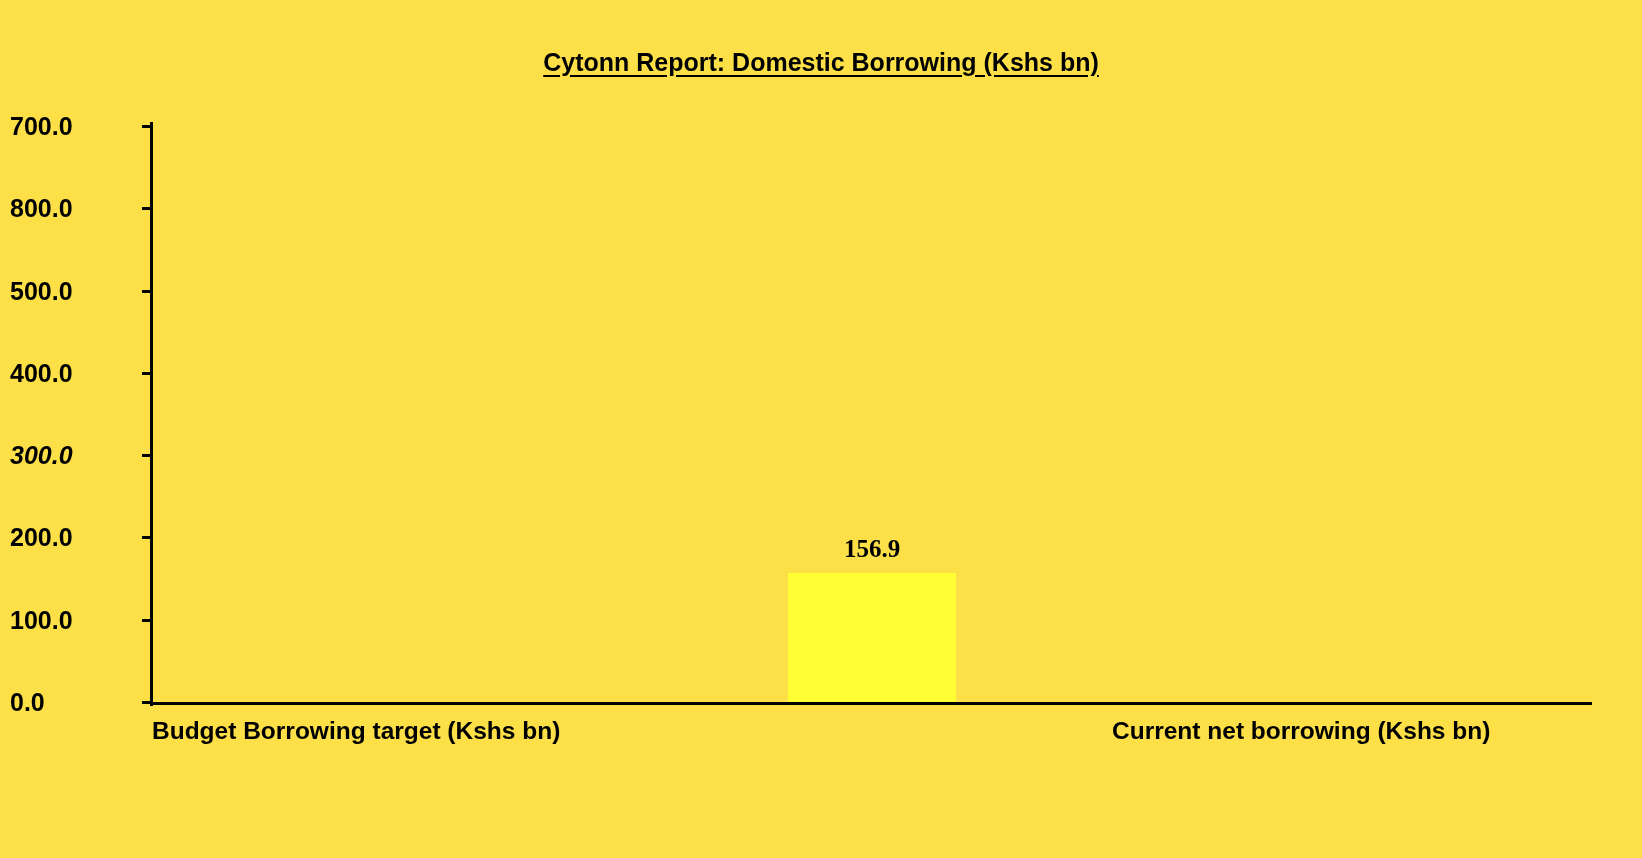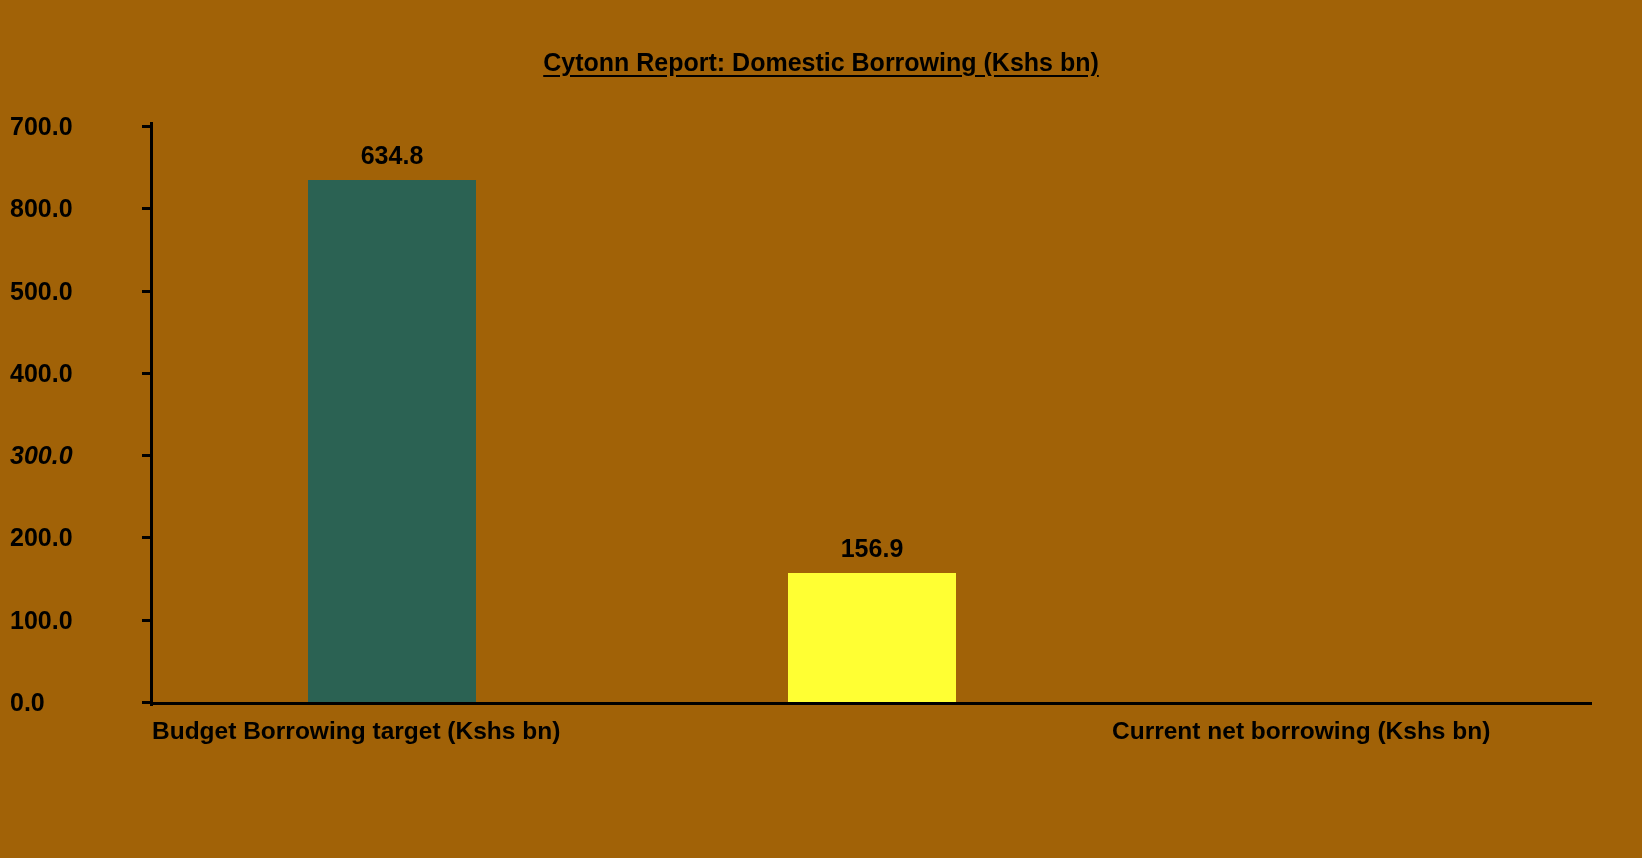--- a/index.html
+++ b/index.html
@@ -7,21 +7,21 @@
     padding: 0;
     background: #ffffff;
   }
   body {
     font-family: "Liberation Sans", sans-serif;
   }
   #chart-root {
     position: relative;
     width: 1642px;
     height: 858px;
-    background: #a16207;
+    background: #fde047;
     overflow: hidden;
   }
   .chart-title {
     position: absolute;
     top: 48px;
     left: 0;
     width: 1642px;
     text-align: center;
     font-size: 25px;
     font-weight: bold;
@@ -142,25 +142,21 @@
       <div class="tick-mark" style="top: 371.857px;"></div>
       <div class="tick-mark" style="top: 289.571px;"></div>
       <div class="tick-mark" style="top: 207.286px;"></div>
       <div class="tick-mark" style="top: 125px;"></div>
     </div>
 
   <div class="axis-y"></div>
   <div class="axis-x"></div>
 
   <div class="plot-area" id="plot-area">
-      <div class="bar-col" style="left: 156px; width: 168px;">
-        <div class="bar" style="height: 522.35px; width: 168px; left: 0px; background: rgb(43, 98, 83);"></div>
-        <div class="bar-value" style="bottom: 532.35px;">634.8</div>
-      </div>
-      <div class="bar-col" style="left: 636px; width: 168px;">
+      <div class="bar-col" style="left: 636px; width: 168px; font-family: Liberation Serif, serif;">
         <div class="bar" style="height: 129.106px; width: 168px; left: 0px; background: rgb(255, 255, 51);"></div>
         <div class="bar-value" style="bottom: 139.106px;">156.9</div>
       </div>
     </div>
 
   <div class="x-labels" id="x-axis-labels">
       <div class="x-label" style="left: 0px; width: 480px;">Budget Borrowing target (Kshs bn)</div>
       <div class="x-label" style="left: 960px; width: 480px;">Current net borrowing (Kshs bn)</div>
     </div>
 

